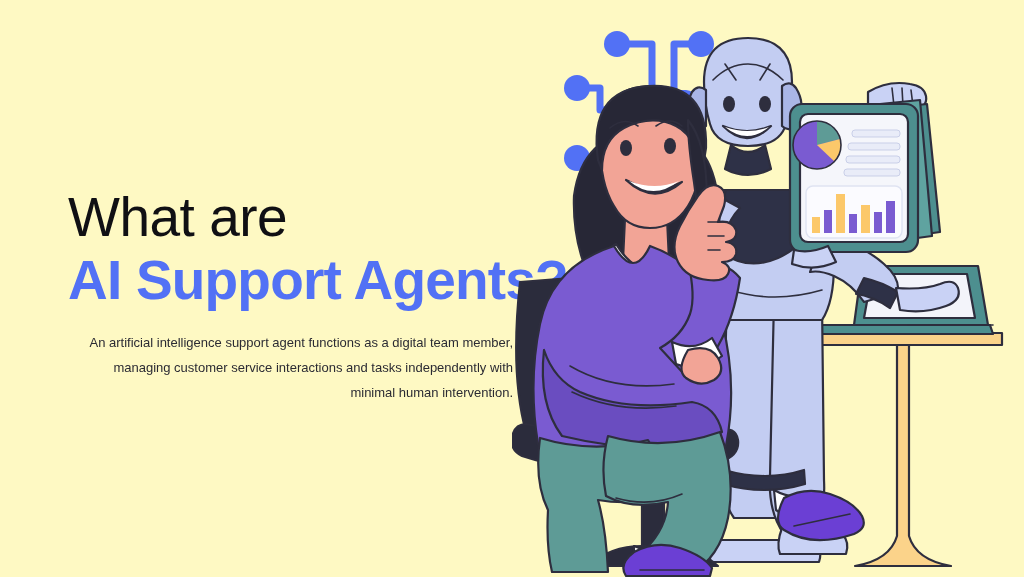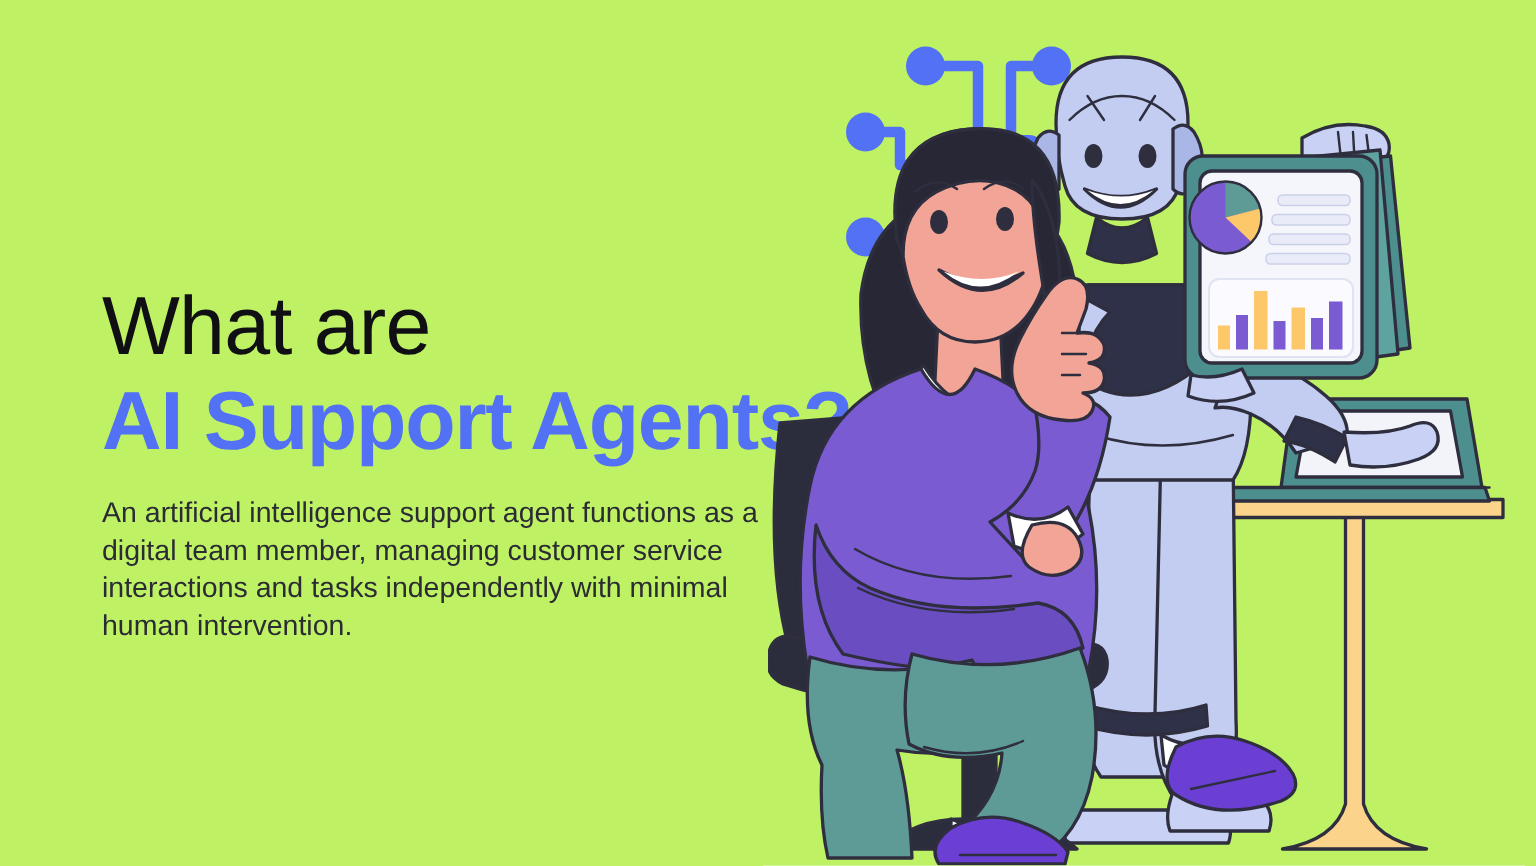--- a/index.html
+++ b/index.html
@@ -10,21 +10,21 @@
     width: 1024px;
     height: 577px;
     background: #fcfcfd;
     font-family: "Liberation Sans", sans-serif;
     overflow: hidden;
     position: relative;
   }
   .slide {
     position: absolute;
     inset: 0;
-    background: #bef264;
+    background: #fef9c3;
   }
   
   .text-block {
     position: absolute;
     left: 68px;
     top: 186px;
     width: 460px;
   }
   .headline-1 {
     font-size: 55px;
@@ -39,24 +39,25 @@
     font-size: 55px;
     line-height: 63px;
     font-weight: 700;
     color: #5271f5;
     letter-spacing: -0.8px;
     margin: 0;
     white-space: nowrap;
   }
   .body-copy {
     margin: 18px 0 0 0;
-    font-size: 19px;
+    font-size: 13px;
     line-height: 25px;
     color: #2b2b33;
     width: 445px;
+    text-align: right;
   }
   
   .illustration {
     position: absolute;
     left: 512px;
     top: 0;
     width: 512px;
     height: 577px;
   }
   .illustration svg {

